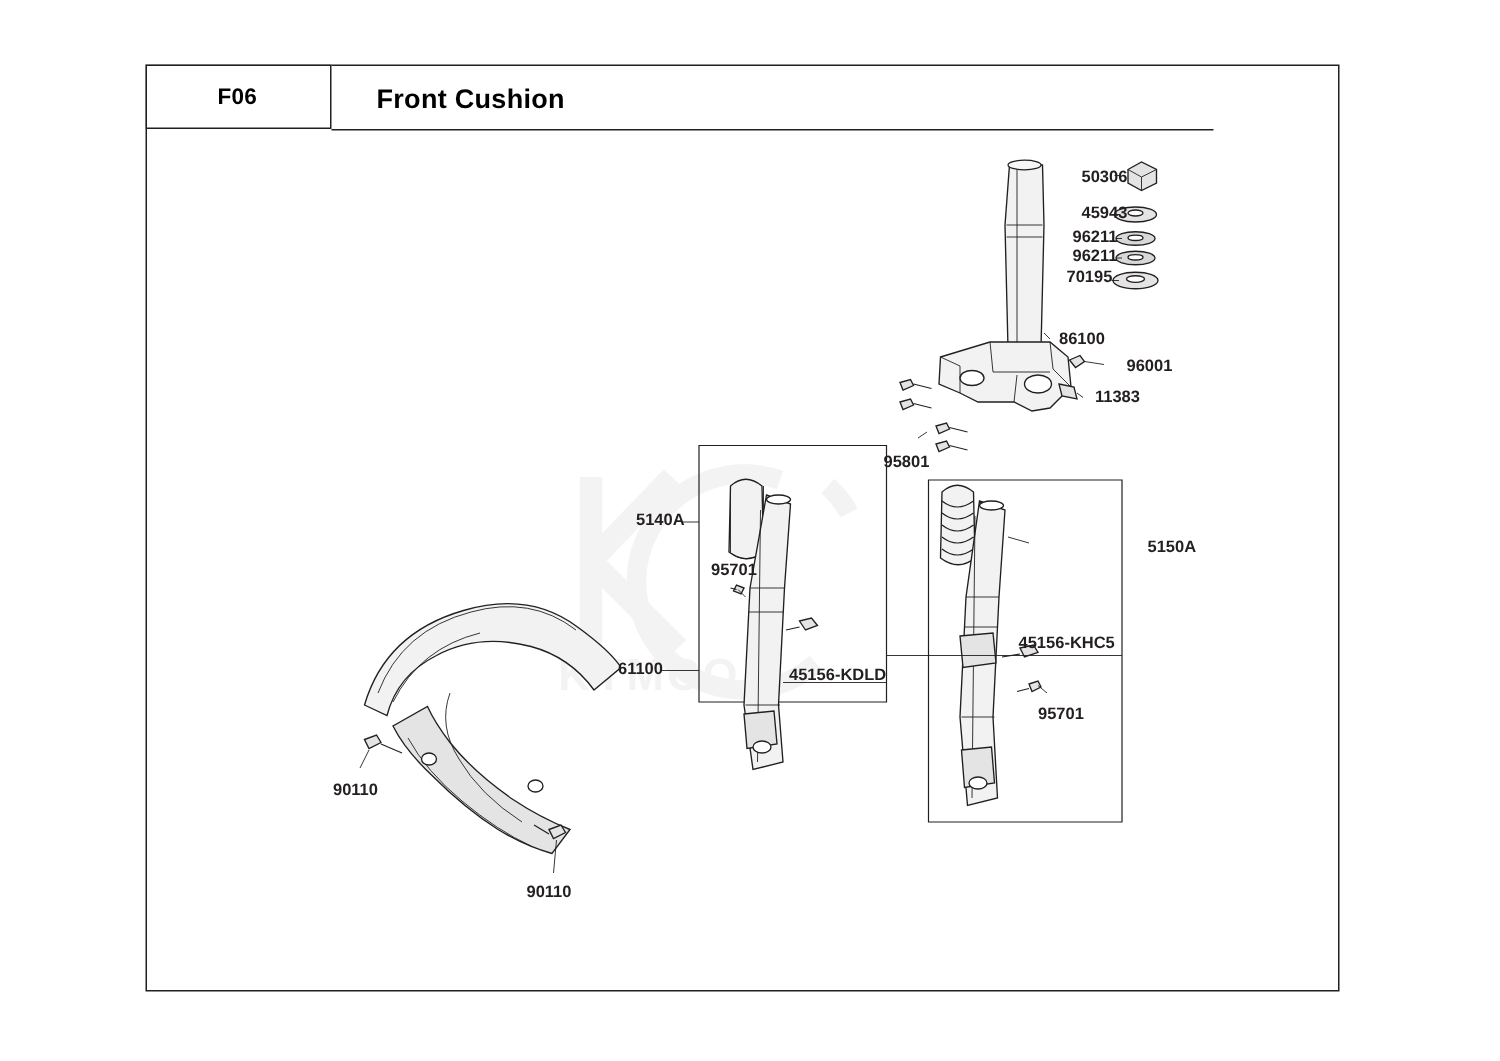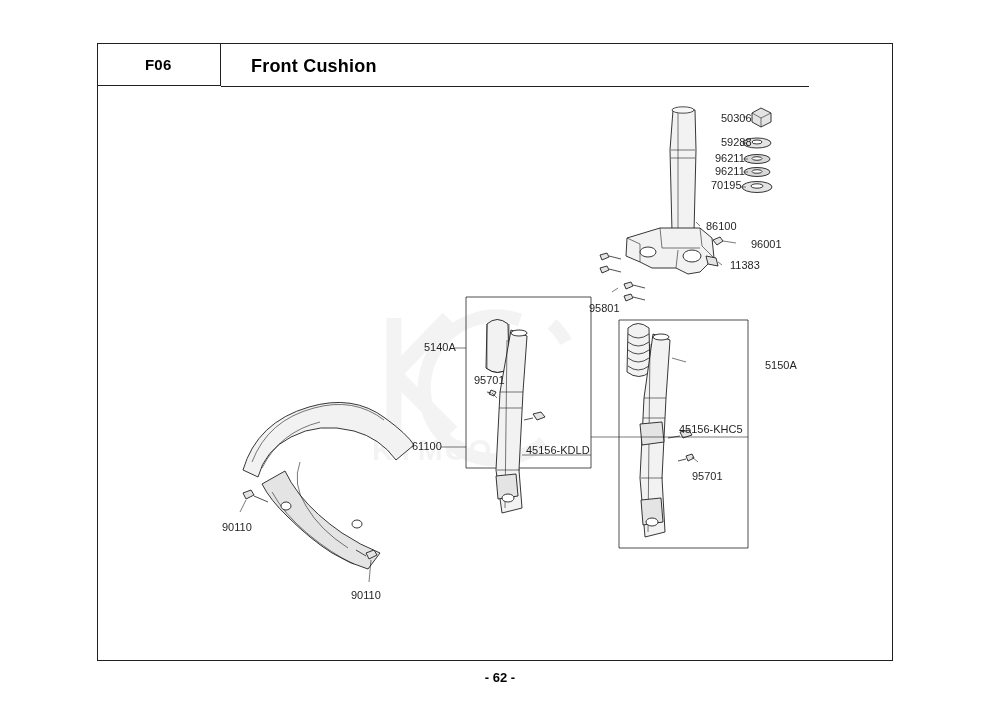--- a/index.html
+++ b/index.html
@@ -73,20 +73,21 @@
     text-align: center;
     font-size: 13px;
     font-weight: bold;
   }
   
   .lbl {
     position: absolute;
     font-size: 11px;
     color: #231f20;
     white-space: nowrap;
+    font-weight: bold;
   }
   
   svg.art {
     position: absolute;
     left: 0; top: 0;
     width: 1000px;
     height: 707px;
     pointer-events: none;
   }
   .ln { stroke: #231f20; stroke-width: 0.8; fill: none; }
@@ -100,21 +101,20 @@
 </head>
 <body>
 
 <div id="page">
 
   <div class="frame"></div>
   <div class="header-box"></div>
   <div class="header-rule"></div>
   <div class="header-code">F06</div>
   <div class="header-title">Front Cushion</div>
-  <div class="page-number">- 62 -</div>
 
   <svg class="art" viewBox="0 0 1000 707">
 
     <g opacity="0.16">
 
       <path d="M520 320 a72 72 0 1 0 24 122" stroke="#b9b9b9" stroke-width="13" fill="none"></path>
       <path d="M552 324 a68 68 0 0 1 14 18" stroke="#b9b9b9" stroke-width="13" fill="none"></path>
 
       <path d="M394 318 L394 432 M394 374 L448 318 M394 374 L452 432" stroke="#b9b9b9" stroke-width="15" fill="none"></path>
 
@@ -286,21 +286,21 @@
       <path class="ln-thin" d="M700 226 L696 222"></path>
       <path class="ln-thin" d="M455 348 L466 348"></path>
       <path class="ln-thin" d="M686 362 L672 358"></path>
       <path class="ln-thin" d="M591 437 L748 437"></path>
       <path class="ln-thin" d="M591 455 L522 455"></path>
       <path class="ln-thin" d="M441 447 L466 447"></path>
     </g>
   </svg>
 
   <div class="lbl" style="left:721px; top:112px;">50306</div>
-  <div class="lbl" style="left:721px; top:136px;">59288</div>
+  <div class="lbl" style="left:721px; top:136px;">45943</div>
   <div class="lbl" style="left:715px; top:152px;">96211</div>
   <div class="lbl" style="left:715px; top:165px;">96211</div>
   <div class="lbl" style="left:711px; top:179px;">70195</div>
   <div class="lbl" style="left:706px; top:220px;">86100</div>
   <div class="lbl" style="left:751px; top:238px;">96001</div>
   <div class="lbl" style="left:730px; top:259px;">11383</div>
   <div class="lbl" style="left:589px; top:302px;">95801</div>
   <div class="lbl" style="left:424px; top:341px;">5140A</div>
   <div class="lbl" style="left:474px; top:374px;">95701</div>
   <div class="lbl" style="left:729px; top:359px;margin-left:36px;">5150A</div>

